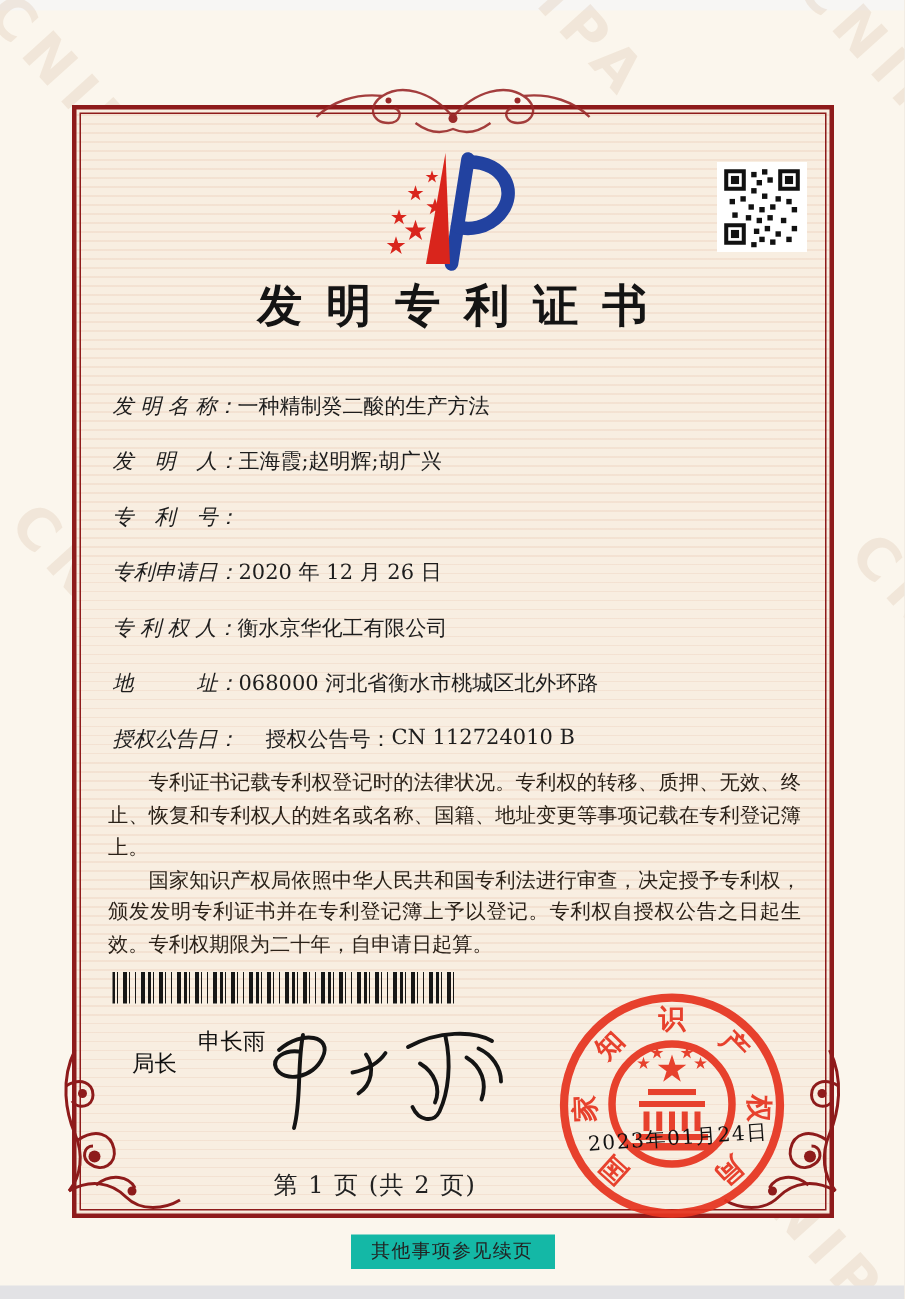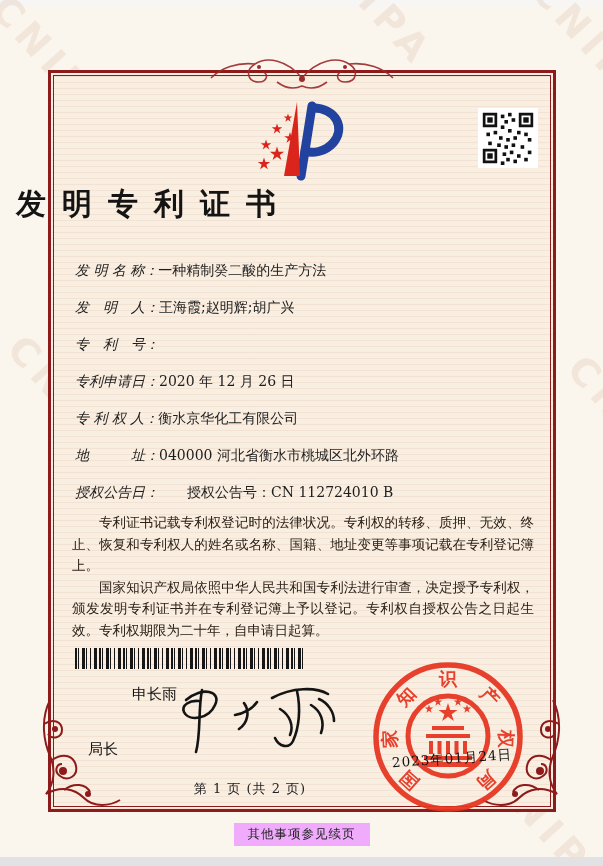--- a/index.html
+++ b/index.html
@@ -35,29 +35,29 @@
   .corner-fl.bl { left:30px; top:690px; }
   .corner-fl.br { right:30px; top:690px; transform:scaleX(-1); }
 
   .cert-no {
     position:absolute; left:75px; top:110px; font-size:13.5px; letter-spacing:2.5px; color:#222;
   }
   .logo { position:absolute; left:254px; top:96px; }
   .qr { position:absolute; left:478px; top:108px; background:#fff; padding:3px; }
 
   .title {
-    position:absolute; left:0; top:184px; width:603px; 
+    position:absolute; left:0; top:184px; width:603px; text-align:center;
     font-size:30px; font-weight:bold; color:#141414; letter-spacing:16px; text-indent:16px;
   }
 
   .fields { position:absolute; left:75px; top:262px; width:470px; }
   .field-row { display:flex; height:37px; align-items:flex-start; font-size:14px; color:#1d1d1d; }
   .field-label { white-space:pre;font-style:italic; }
   .field-value { white-space:pre; }
-  .field-label2 { margin-left:28px; white-space:pre; }
+  .field-label2 { margin-left:18px; white-space:pre; }
 
   .paragraphs {
     position:absolute; left:72px; top:512px; width:462px;
     font-size:13.5px; line-height:21.5px; color:#2a2118; text-align:justify;
   }
   .paragraphs p { text-indent:2em; }
 
   .barcode {
     position:absolute; left:75px; top:648px; width:228px; height:21px;
     background:repeating-linear-gradient(90deg,
@@ -66,38 +66,38 @@
       #161616 7px 10px, rgba(0,0,0,0) 10px 11px,
       #161616 11px 12px, rgba(0,0,0,0) 12px 15px,
       #161616 15px 16px, rgba(0,0,0,0) 16px 19px,
       #161616 19px 22px, rgba(0,0,0,0) 22px 24px);
   }
 
   .signer-title, .signer-name {
     position:absolute; left:88px; font-size:15px; color:#111;
     font-family:"DejaVu Sans","Liberation Sans",sans-serif;
   }
-  .signer-title { top:700px;margin-top:40px; }
+  .signer-title { top:700px; }
   .signer-name { top:685px;margin-left:44px; }
   .signature-svg { position:absolute; left:168px; top:676px; }
 
   .seal { position:absolute; left:371px; top:660px; width:154px; height:154px; }
   .seal svg { opacity:0.93; }
   .seal-date {
     position:absolute; left:368px; top:750px; width:168px; text-align:center;
     font-size:13.5px; letter-spacing:1px; color:#111; transform:rotate(-4deg);
   }
 
   .footer-page {
     position:absolute; left:48px; top:780px; width:404px; text-align:center;
-    font-size:13px; color:#222; letter-spacing:1px;
+    font-size:16px; color:#222; letter-spacing:1px;
   }
   .cont-note-wrap { position:absolute; left:0; top:823px; width:603px; text-align:center; }
   .cont-note {
-    display:inline-block; background:#f0abfc; padding:3px 14px;
+    display:inline-block; background:#14b8a6; padding:3px 14px;
     font-size:12.5px; color:#222; letter-spacing:1px;
   }
 </style>
 </head>
 <body>
 
 <div class="page">
 
   <div class="strip-top"></div>
 
@@ -231,21 +231,21 @@
     <div class="field-row">
       <span class="field-label">专利申请日：</span>
       <span class="field-value">2020 年 12 月 26 日</span>
     </div>
     <div class="field-row">
       <span class="field-label">专 利 权 人：</span>
       <span class="field-value">衡水京华化工有限公司</span>
     </div>
     <div class="field-row">
       <span class="field-label">地　　　址：</span>
-      <span class="field-value">040000 河北省衡水市桃城区北外环路</span>
+      <span class="field-value">068000 河北省衡水市桃城区北外环路</span>
     </div>
     <div class="field-row">
       <span class="field-label">授权公告日：</span>
       <span class="field-label2">授权公告号：</span>
       <span class="field-value">CN 112724010 B</span>
     </div>
   </div>
 
   <div class="paragraphs">
     <p>专利证书记载专利权登记时的法律状况。专利权的转移、质押、无效、终止、恢复和专利权人的姓名或名称、国籍、地址变更等事项记载在专利登记簿上。</p>

